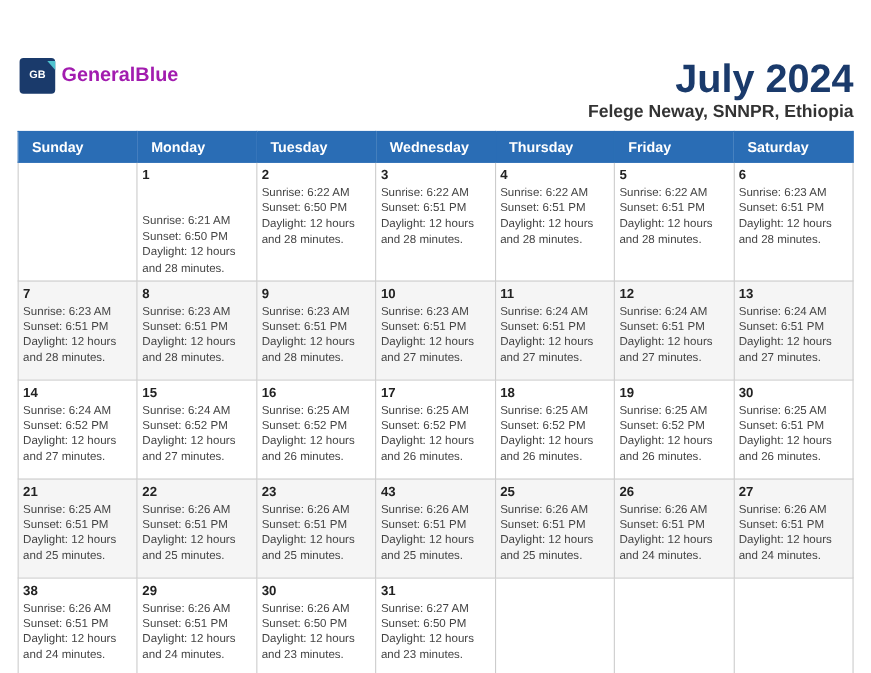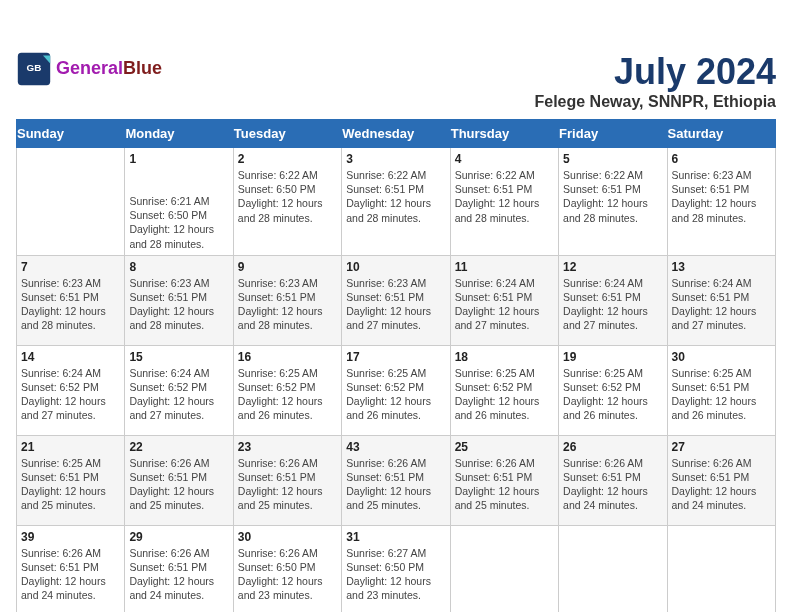--- a/index.html
+++ b/index.html
@@ -49,21 +49,21 @@
       font-weight: bold;
     }
     table {
       width: 100%;
       border-collapse: collapse;
       font-size: 11px;
     }
     thead th {
       background: #2a6db5;
       color: #fff;
-      padding: 6px 0;
+      padding: 6px 12px;
       text-align: left;
       font-size: 13px;
       font-weight: bold;
       border: 1px solid #2a6db5;
     }
     tbody td {
       border: 1px solid #ccc;
       padding: 4px;
       vertical-align: top;
       width: 108px;
@@ -94,21 +94,21 @@
 
 <div class="header">
   <div class="logo">
     <svg class="logo-icon" viewBox="0 0 40 40">
       <rect x="2" y="2" width="36" height="36" rx="4" fill="#1a3a6b"></rect>
       <text x="20" y="22" text-anchor="middle" fill="white" font-size="11" font-weight="bold" font-family="Arial">GB</text>
       <polygon points="30,5 38,5 38,14" fill="#4fc3d0"></polygon>
     </svg>
     <div>
       <div class="logo-text">
-        <span>General</span><span style="color:#7f1d1d">Blue</span>
+        <span>General</span><span style="color:#a21caf">Blue</span>
       </div>
     </div>
   </div>
   <div class="title-section">
     <div class="month-title">July 2024</div>
     <div class="subtitle">Felege Neway, SNNPR, Ethiopia</div>
   </div>
 </div>
 
 <table>
@@ -317,21 +317,21 @@
         <td>
           <span class="day-num">27</span>
           <div class="day-info" style="white-space: pre-line;">Sunrise: 6:26 AM
 Sunset: 6:51 PM
 Daylight: 12 hours
 and 24 minutes.</div>
         </td>
       </tr>
       <tr>
         <td>
-          <span class="day-num">39</span>
+          <span class="day-num">38</span>
           <div class="day-info" style="white-space: pre-line;">Sunrise: 6:26 AM
 Sunset: 6:51 PM
 Daylight: 12 hours
 and 24 minutes.</div>
         </td>
         <td>
           <span class="day-num">29</span>
           <div class="day-info" style="white-space: pre-line;">Sunrise: 6:26 AM
 Sunset: 6:51 PM
 Daylight: 12 hours

